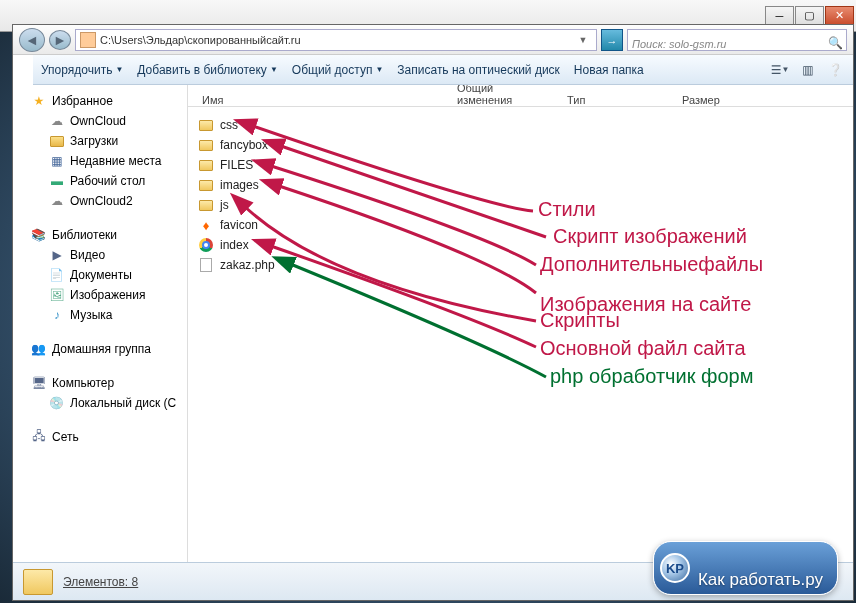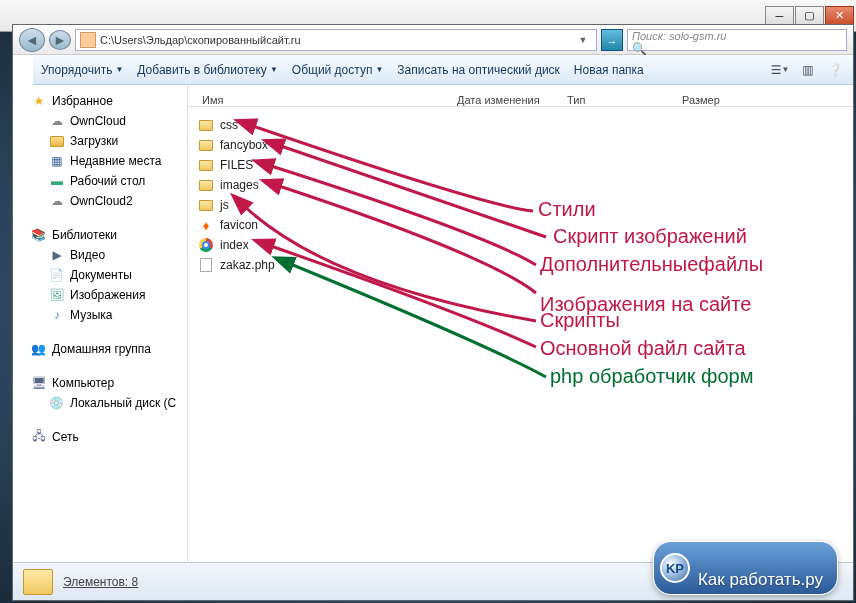--- a/index.html
+++ b/index.html
@@ -15,21 +15,21 @@
 .explorer { position: absolute; top: 24px; left: 12px; right: 2px; bottom: 2px; background: #fff; border: 1px solid #666; display: flex; flex-direction: column; }
 
 .addr-row { height: 30px; background: linear-gradient(to bottom, #fdfdfd, #eaeaea); display: flex; align-items: center; padding: 3px 6px; gap: 4px; border-bottom: 1px solid #ccc; }
 .nav-btn { width: 26px; height: 24px; border-radius: 50%; background: linear-gradient(to bottom, #cde, #9bc); border: 1px solid #789; display: flex; align-items: center; justify-content: center; color: #567; font-size: 14px; }
 .nav-btn.fwd { width: 22px; height: 20px; }
 .addr-bar { flex: 1; height: 22px; background: #fff; border: 1px solid #aac; display: flex; align-items: center; padding: 0 4px; gap: 4px; }
 .addr-icon { width: 16px; height: 16px; background: #fc9; border: 1px solid #c96; }
 .addr-text { flex: 1; color: #333; font-size: 11px; }
 .addr-drop { width: 18px; color: #666; font-size: 9px; text-align: center; }
 .addr-go { width: 22px; height: 22px; background: linear-gradient(to bottom, #6bd, #28a); border: 1px solid #158; color: #fff; display: flex; align-items: center; justify-content: center; font-size: 11px; }
-.search-box { width: 220px; height: 22px; background: #fff; border: 1px solid #aac; display: flex; align-items: flex-start; padding: 0 4px; flex-direction: column; }
+.search-box { width: 220px; height: 22px; background: #fff; border: 1px solid #aac; display: flex; align-items: flex-end; padding: 0 4px; }
 .search-text { flex: 1; color: #888; font-style: italic; font-size: 11px; }
 .search-icon { width: 14px; height: 14px; color: #8ab; }
 
 .toolbar { height: 30px; background: linear-gradient(to bottom, #f7fbff, #dce9f5); display: flex; align-items: center; padding: 0 8px; gap: 14px; border-bottom: 1px solid #bcd; margin-left: 20px; }
 .tb-item { color: #15385a; font-size: 12px; cursor: pointer; display: flex; align-items: center; gap: 3px; }
 .tb-item .drop { font-size: 8px; }
 .tb-spacer { flex: 1; }
 .tb-icons { display: flex; gap: 10px; align-items: center; }
 .tb-icon { width: 18px; height: 18px; display: flex; align-items: center; justify-content: center; color: #456; }
 
@@ -216,21 +216,21 @@
         <div class="sb-head">
             <span class="ico ico-net">🖧</span>
             <span>Сеть</span>
           </div>
       </div>
     </div>
 
     <div class="main">
       <div class="col-headers">
         <div class="col-h name">Имя</div>
-        <div class="col-h date">Дата изменения</div>
+        <div class="col-h date">Общий изменения</div>
         <div class="col-h type">Тип</div>
         <div class="col-h size">Размер</div>
       </div>
       <div class="file-list" id="file-list">
           <div class="file-row">
             <span class="file-ico">
               <span class="ico-fold-sm"></span>
             </span>
             <span class="file-name">css</span>
           </div>

